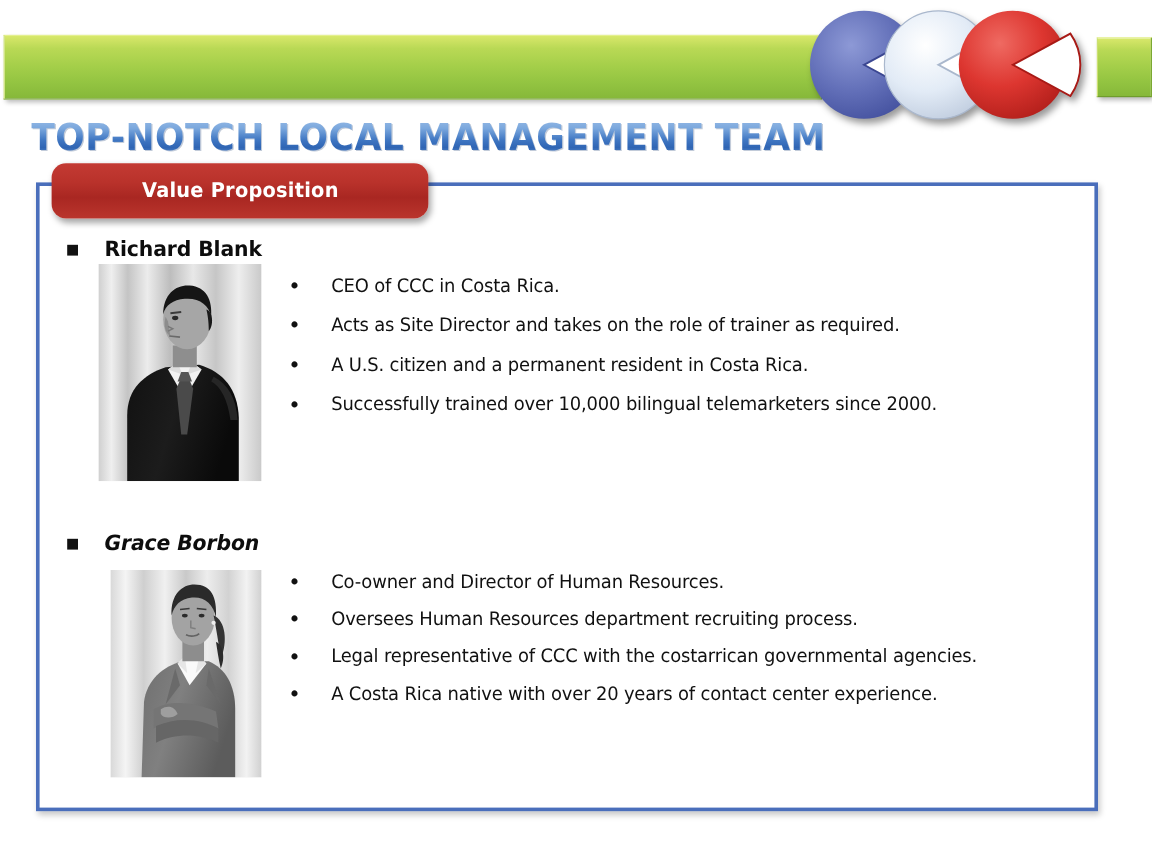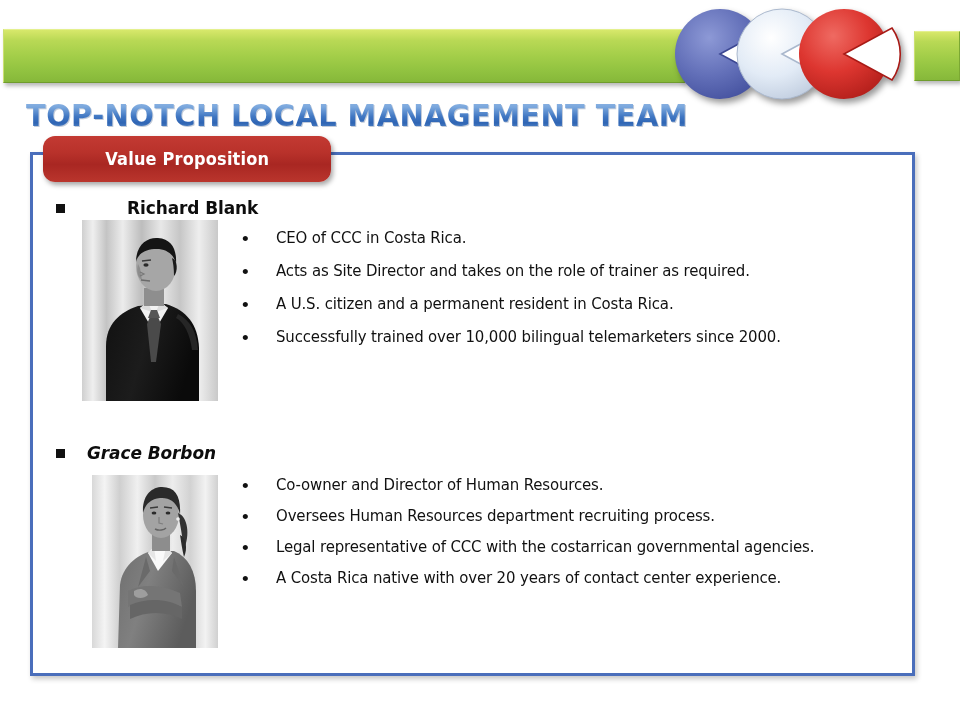--- a/index.html
+++ b/index.html
@@ -100,21 +100,21 @@
     border: 3px solid #4a6ebb;
     background: #ffffff;
     box-sizing: border-box;
     box-shadow: 2px 3px 5px rgba(0,0,0,0.22);
   }
 
   
   #value-badge {
     position: absolute;
     left: 43px; top: 136px;
-    width: 288px; height: 46px;
+    width: 314px; height: 46px;
     border-radius: 12px;
     background: linear-gradient(to bottom,
                 #c33a33 0%,
                 #b9322b 35%,
                 #a92722 62%,
                 #ba352d 100%);
     box-shadow: 2px 3px 5px rgba(0,0,0,0.35);
     display: flex;
     align-items: center;
     justify-content: center;
@@ -128,21 +128,21 @@
     transform: scaleX(0.95);
   }
 
   
   .person-name-row {
     position: absolute;
     display: flex;
     align-items: center;
     left: 56px;
   }
-  #person-name-row-0 { top: 198px; gap: 40px; }
+  #person-name-row-0 { top: 198px; }
   #person-name-row-1 { top: 443px; font-style: italic; }
 
   .name-bullet {
     width: 9px; height: 9px;
     background: #111111;
     margin-right: 22px;
     flex: 0 0 auto;
   }
   .person-name {
     font-family: "DejaVu Sans", sans-serif;

